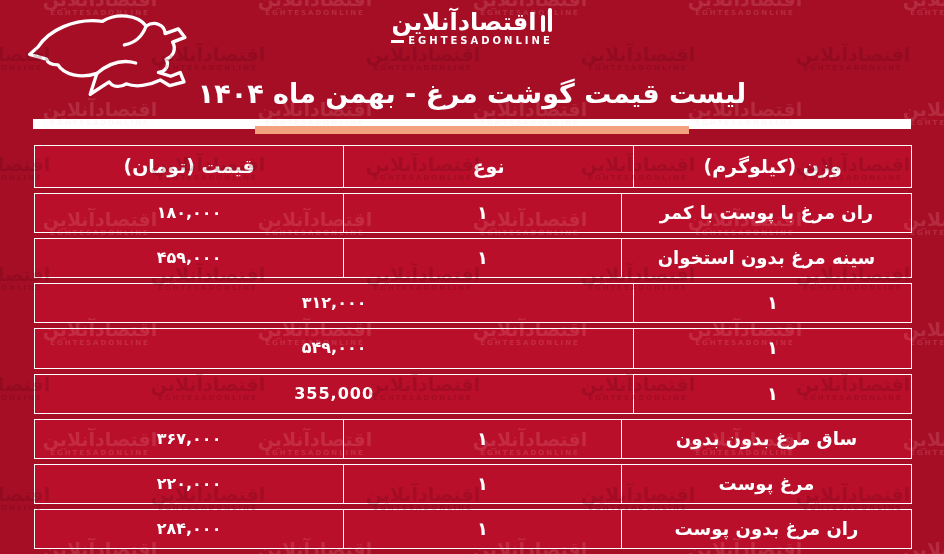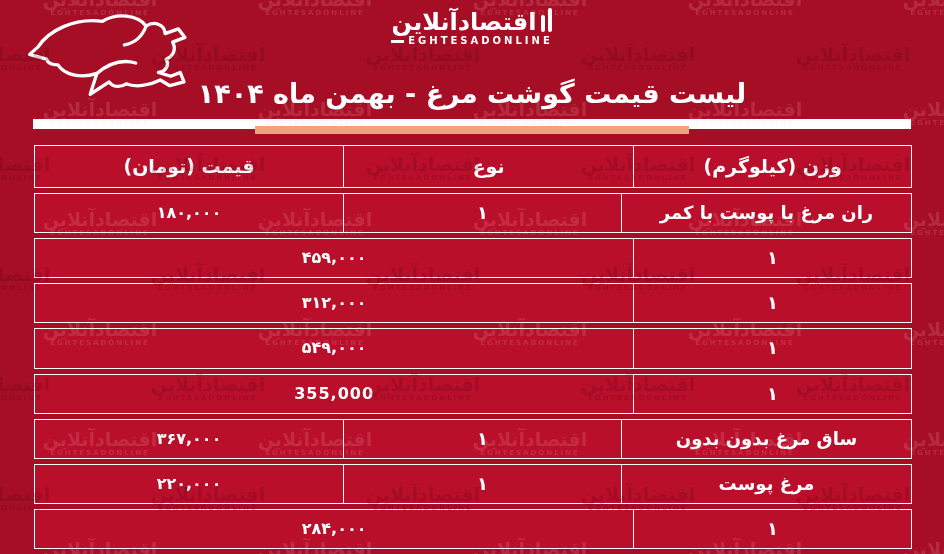--- a/index.html
+++ b/index.html
@@ -313,20 +313,21 @@
     <div class="t-cell col-type">نوع</div>
     <div class="t-cell col-price">قیمت (تومان)</div>
   </div>
 
   <div class="t-row">
     <div class="t-cell col-type">ران مرغ با پوست با کمر</div>
     <div class="t-cell col-weight">۱</div>
     <div class="t-cell col-price">۱۸۰,۰۰۰</div>
   </div>
   <div class="t-row">
+    <div class="t-cell col-type">سینه مرغ بدون استخوان</div>
     <div class="t-cell col-weight">۱</div>
     <div class="t-cell col-price">۴۵۹,۰۰۰</div>
   </div>
   <div class="t-row">
     <div class="t-cell col-weight">۱</div>
     <div class="t-cell col-price">۳۱۲,۰۰۰</div>
   </div>
   <div class="t-row">
     <div class="t-cell col-weight">۱</div>
     <div class="t-cell col-price">۵۴۹,۰۰۰</div>
@@ -339,16 +340,17 @@
     <div class="t-cell col-type">ساق مرغ بدون بدون</div>
     <div class="t-cell col-weight">۱</div>
     <div class="t-cell col-price">۳۶۷,۰۰۰</div>
   </div>
   <div class="t-row">
     <div class="t-cell col-type">مرغ پوست</div>
     <div class="t-cell col-weight">۱</div>
     <div class="t-cell col-price">۲۲۰,۰۰۰</div>
   </div>
   <div class="t-row">
+    <div class="t-cell col-type">ران مرغ بدون پوست</div>
     <div class="t-cell col-weight">۱</div>
     <div class="t-cell col-price">۲۸۴,۰۰۰</div>
   </div>
 </div>
 
 </body></html>

